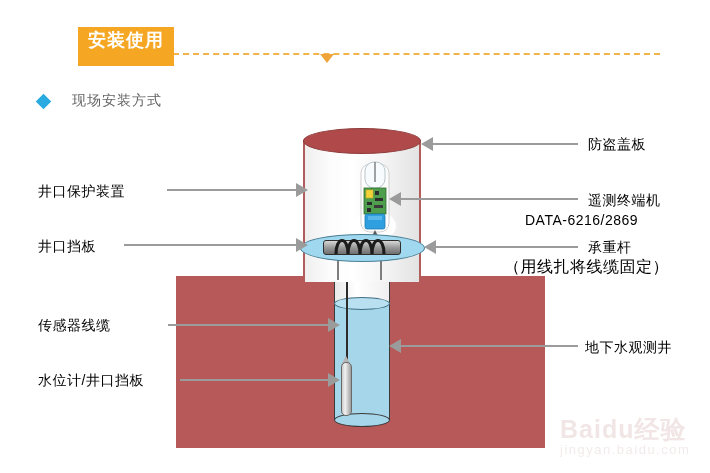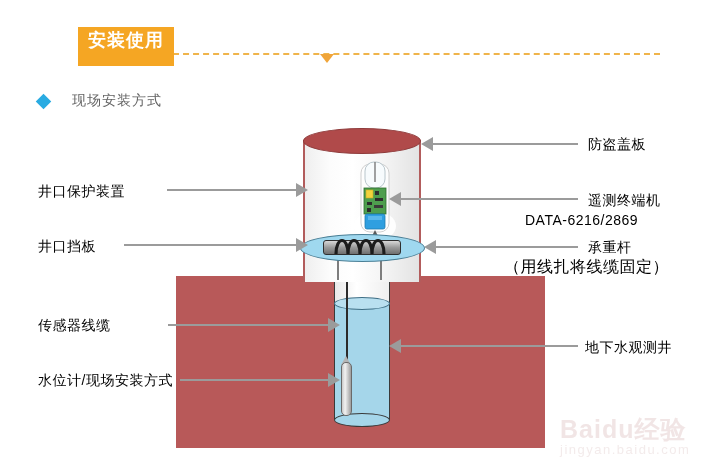--- a/index.html
+++ b/index.html
@@ -344,21 +344,21 @@
   <div class="leader" style="left:436px; top:246px; width:142px;"></div>
   <div class="arrow-l" style="left:424px; top:240px;"></div>
 
   <div class="leader" style="left:400px; top:345px; width:178px;"></div>
   <div class="arrow-l" style="left:389px; top:339px;"></div>
 </div>
 
 <div class="label" style="left:38px; top:181px;text-align:right;">井口保护装置</div>
 <div class="label" style="left:38px; top:236px;">井口挡板</div>
 <div class="label" style="left:38px; top:315px;">传感器线缆</div>
-<div class="label" style="left:38px; top:370px;">水位计/现场安装方式</div>
+<div class="label" style="left:38px; top:370px;">水位计/井口挡板</div>
 
 <div class="label" style="left:588px; top:134px;">防盗盖板</div>
 <div class="label" style="left:588px; top:190px;">遥测终端机</div>
 <div class="label" style="left:525px; top:210px;">DATA-6216/2869</div>
 <div class="label" style="left:588px; top:237px;">承重杆</div>
 <div class="label sub" style="left:504px; top:257px;">（用线扎将线缆固定）</div>
 <div class="label" style="left:553px; top:337px;margin-left:32px;">地下水观测井</div>
 
 <div class="watermark">
   <div class="wm-text">Baidu经验</div>

